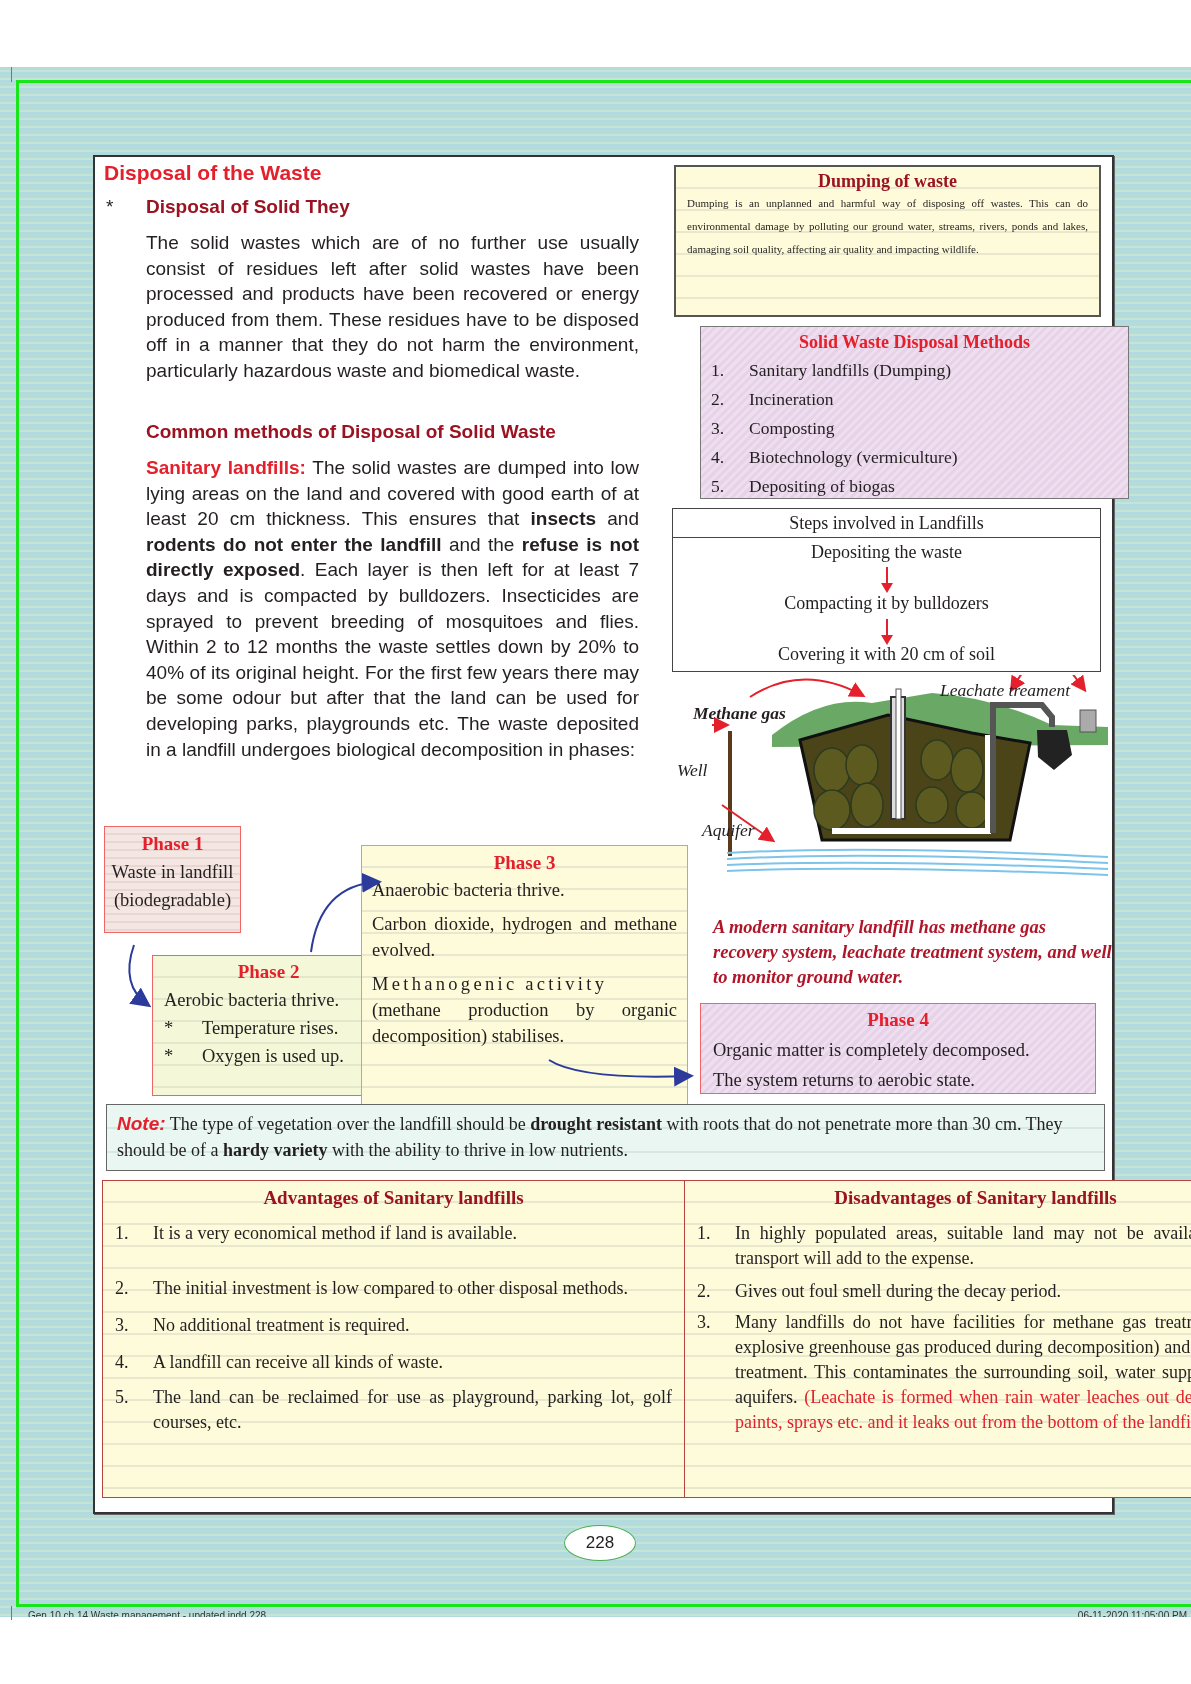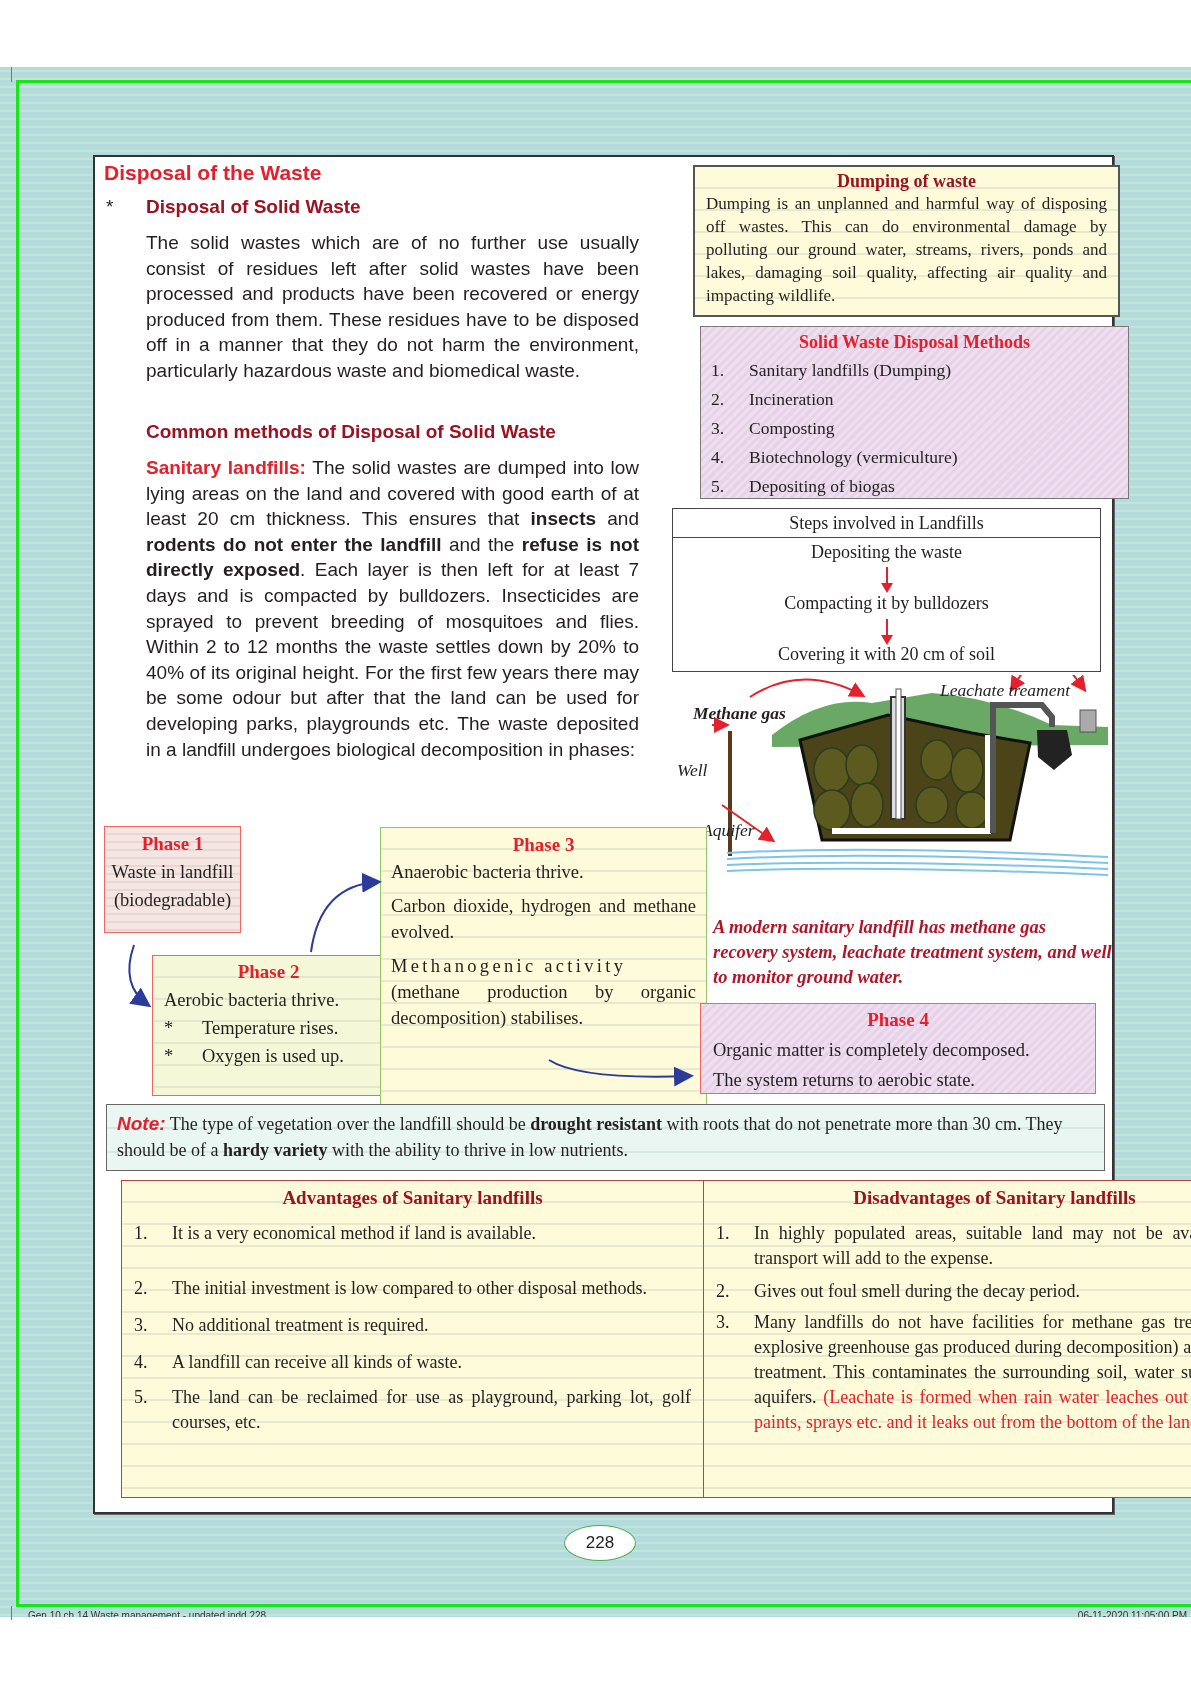--- a/index.html
+++ b/index.html
@@ -17,29 +17,29 @@
   .h2row { position:absolute; left:106px; top:196px; font-size:19px; font-weight:bold; color:#9b1221; }
   .h2row .star { color:#231f20; font-weight:normal; display:inline-block; width:40px; }
   .para { position:absolute; left:146px; width:493px; font-size:19px; line-height:25.6px; text-align:justify; color:#231f20; }
   .p1 { top:230px; }
   .h3 { position:absolute; left:146px; top:421px; font-size:19px; font-weight:bold; color:#9b1221; }
   .p2 { top:455px; }
   .p2 .lead { color:#e3202b; font-weight:bold; }
   .p2 b { font-weight:bold; }
 
   .box { position:absolute; box-sizing:border-box; }
-  .lined-yellow { background: repeating-linear-gradient(180deg, #fdfbd9 0px, #fdfbd9 20px, #e8e8cf 20px, #e8e8cf 22px); margin-left: 19px; }
+  .lined-yellow { background: repeating-linear-gradient(180deg, #fdfbd9 0px, #fdfbd9 20px, #e8e8cf 20px, #e8e8cf 22px); }
   .lined-pink { background: repeating-linear-gradient(180deg, #f3e6e3 0px, #f3e6e3 6px, #e9d6d0 6px, #e9d6d0 8px); }
   .lined-green { background: repeating-linear-gradient(180deg, #f4f8d8 0px, #f4f8d8 20px, #e3e8cc 20px, #e3e8cc 22px); }
   .lined-purple { background: repeating-linear-gradient(135deg, #efdef0 0px, #efdef0 3px, #e6d3e8 3px, #e6d3e8 6px); }
   .lined-note { background: repeating-linear-gradient(180deg, #e9f6f1 0px, #e9f6f1 22px, #d6e8e0 22px, #d6e8e0 24px); }
 
   .dump { left:674px; top:165px; width:427px; height:152px; border:2px solid #555; padding:3px 11px; }
   .box-title { text-align:center; font-weight:bold; color:#9b1221; font-size:18px; line-height:22px; }
-  .dump .body { font-size:17px; line-height:23px; text-align:justify; }
+  .dump .body { font-size:11px; line-height:23px; text-align:justify; }
 
   .methods { left:700px; top:326px; width:429px; height:173px; border:1.5px solid #777; padding:3px 10px; }
   .methods .box-title { color:#e3202b; font-size:18px; line-height:24px; }
   .mlist { margin:2px 0 0 0; padding:0; list-style:none; }
   .mlist li { font-size:17.5px; line-height:29px; }
   .mlist .num { display:inline-block; width:38px; }
 
   .steps { left:672px; top:508px; width:429px; height:164px; border:1.5px solid #444; background:#fff; }
   .steps .st-head { height:28px; border-bottom:1.5px solid #444; text-align:center; font-size:18px; line-height:28px; }
   .steps .st-item { position:absolute; left:0; width:100%; text-align:center; font-size:18px; }
@@ -51,21 +51,21 @@
 
   .caption { position:absolute; left:713px; top:915px; width:400px; font-size:18.5px; line-height:25px;
     font-style:italic; font-weight:bold; color:#b0162a; }
 
   .phase { position:absolute; box-sizing:border-box; font-size:18.5px; line-height:28px; }
   .phase .pt { text-align:center; font-weight:bold; color:#e3202b; font-size:19px; }
   .ph1 { left:104px; top:826px; width:137px; height:107px; border:1.5px solid #e66; text-align:center; padding-top:3px; }
   .ph2 { left:152px; top:955px; width:230px; height:141px; border:1.5px solid #e66; padding:2px 8px 0 11px; }
   .ph2 .bul { display:block; }
   .ph2 .bul .s { display:inline-block; width:38px; }
-  .ph3 { left:361px; top:827px; width:327px; height:288px; border:1.5px solid #99c266; padding:3px 10px 12px 10px; text-align:justify; }
+  .ph3 { left:361px; top:845px; width:327px; height:288px; border:1.5px solid #99c266; padding:3px 10px 12px 10px; text-align:justify; }
   .ph3 p { margin:0 0 8px 0; line-height:26px; }
   .ph3 .spaced { letter-spacing:3.3px; margin-bottom:0; }
   .ph4 { left:700px; top:1003px; width:396px; height:91px; border:1.5px solid #e66; padding:1px 12px 0 12px; line-height:30px; }
 
   .note { position:absolute; left:106px; top:1104px; width:999px; height:67px; box-sizing:border-box; border:1.5px solid #666;
      padding:6px 10px; font-size:18px; line-height:26px; }
   .note .note-lbl { color:#e3202b; font-style:italic; font-weight:bold; font-family:"Liberation Sans", sans-serif; font-size:19px; }
 
   .advtable { position:absolute; left:102px; top:1180px; width:1165px; height:318px; box-sizing:border-box;
      border:1.5px solid #b7443f; display:flex;justify-content:flex-end; }
@@ -87,21 +87,21 @@
 <body>
 
 <div class="bg-teal"></div>
 <div class="crop-mark"></div>
 <div class="crop-mark2"></div>
 <div class="green-frame"></div>
 <div class="panel"></div>
 
 <div class="h1 sans">Disposal of the Waste</div>
 <div class="h2row sans">
-  <span class="star">*</span><span>Disposal of Solid Waste</span>
+  <span class="star">*</span><span>Disposal of Solid They</span>
 </div>
 <div class="para p1 sans">The solid wastes which are of no further use usually consist of residues left after solid wastes have been processed and products have been recovered or energy produced from them. These residues have to be disposed off in a manner that they do not harm the environment, particularly hazardous waste and biomedical waste.</div>
 <div class="h3 sans">Common methods of Disposal of Solid Waste</div>
 <div class="para p2 sans"><span class="lead">Sanitary landfills:</span><span> The solid wastes are dumped into low lying areas on the land and covered with good earth of at least 20 cm thickness. This ensures that </span><b>insects</b><span> and </span><b>rodents do not enter the landfill</b><span> and the </span><b>refuse is not directly exposed</b><span>. Each layer is then left for at least 7 days and is compacted by bulldozers. Insecticides are sprayed to prevent breeding of mosquitoes and flies. Within 2 to 12 months the waste settles down by 20% to 40% of its original height. For the first few years there may be some odour but after that the land can be used for developing parks, playgrounds etc. The waste deposited in a landfill undergoes biological decomposition in phases:</span></div>
 
 <div class="box dump lined-yellow">
   <div class="box-title">Dumping of waste</div>
   <div class="body">Dumping is an unplanned and harmful way of disposing off wastes. This can do environmental damage by polluting our ground water, streams, rivers, ponds and lakes, damaging soil quality, affecting air quality and impacting wildlife.</div>
 </div>
 

